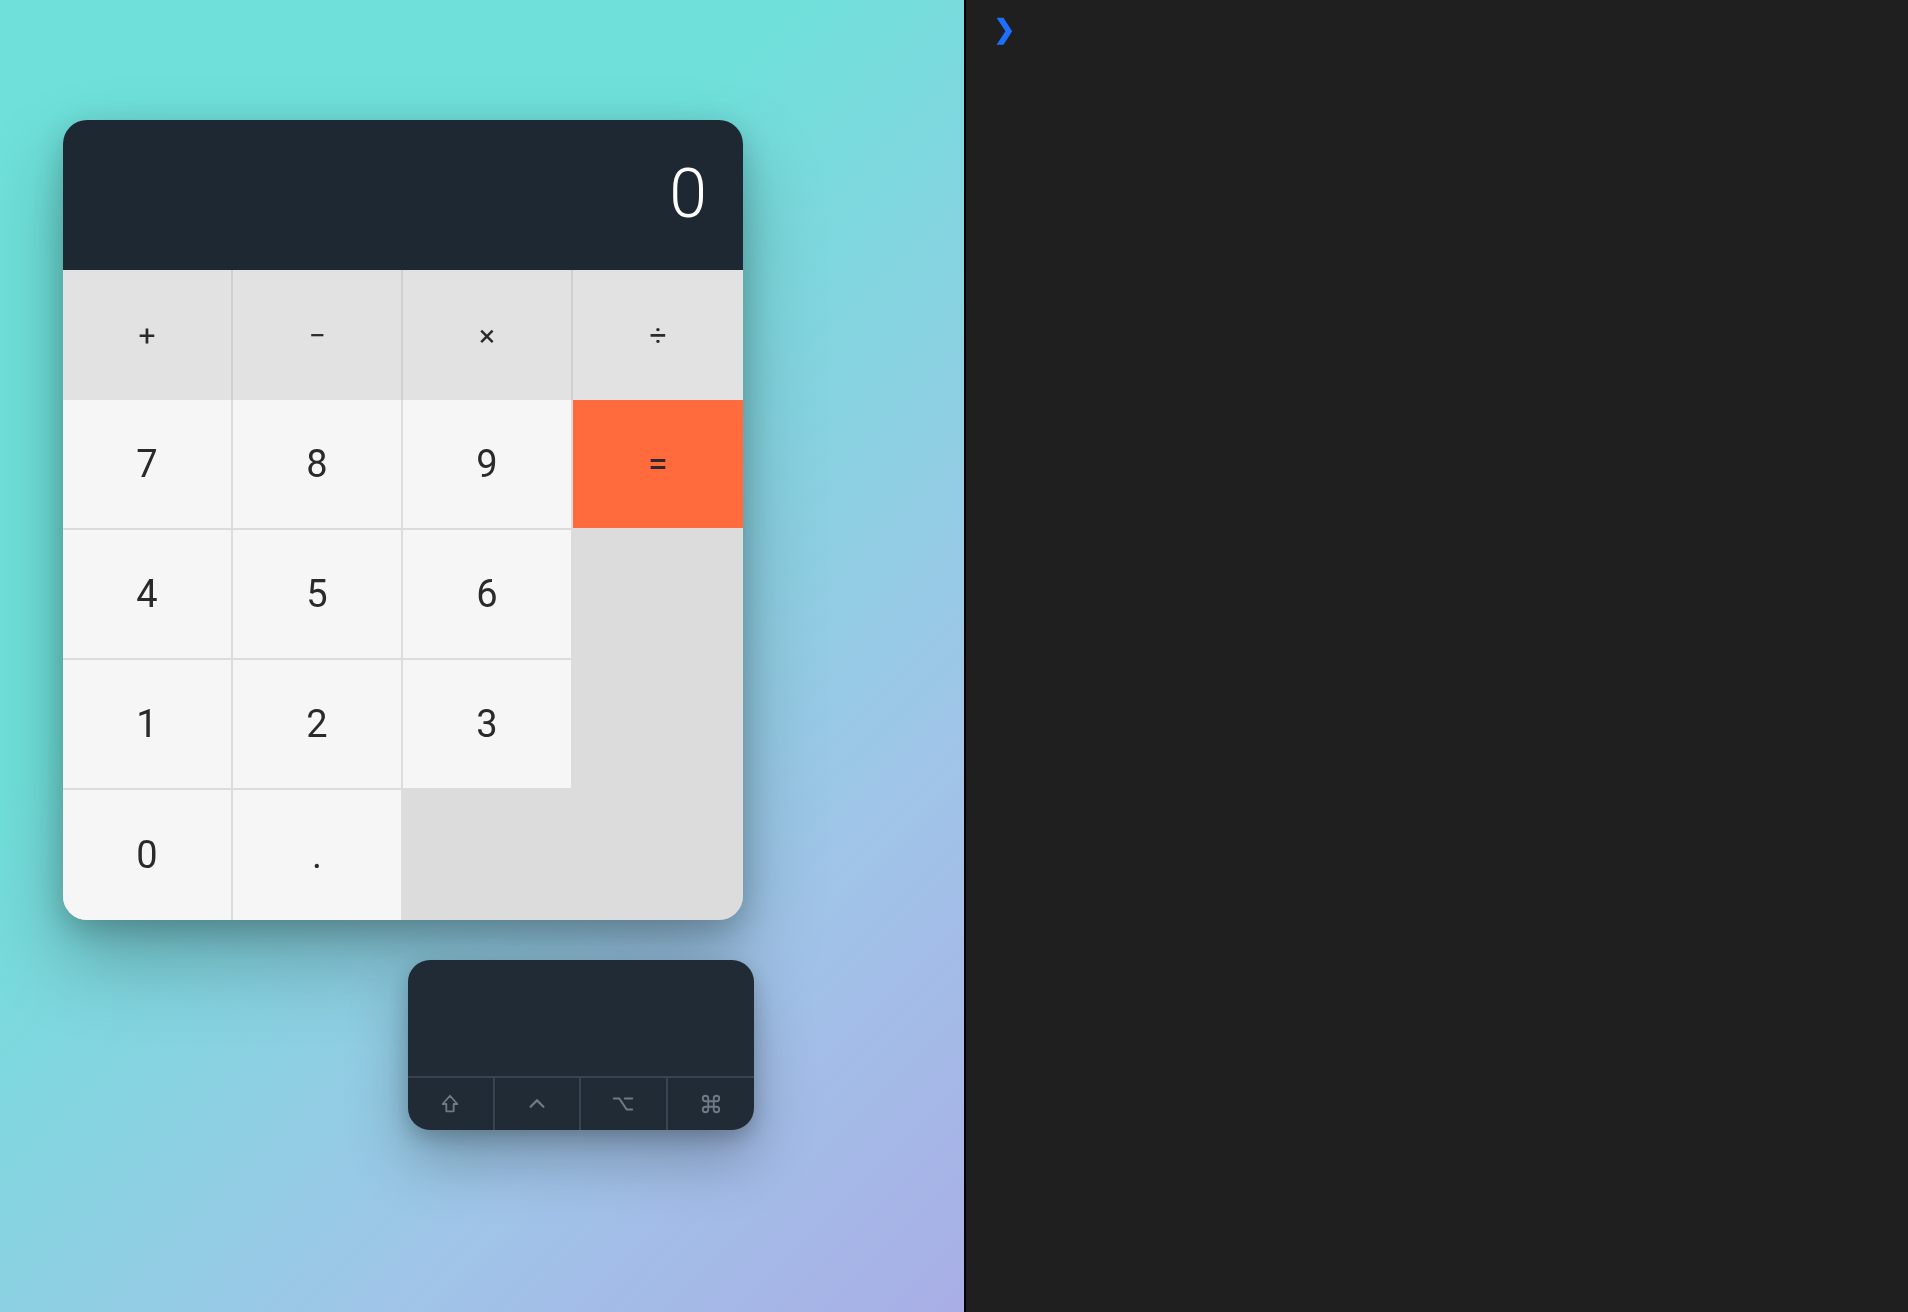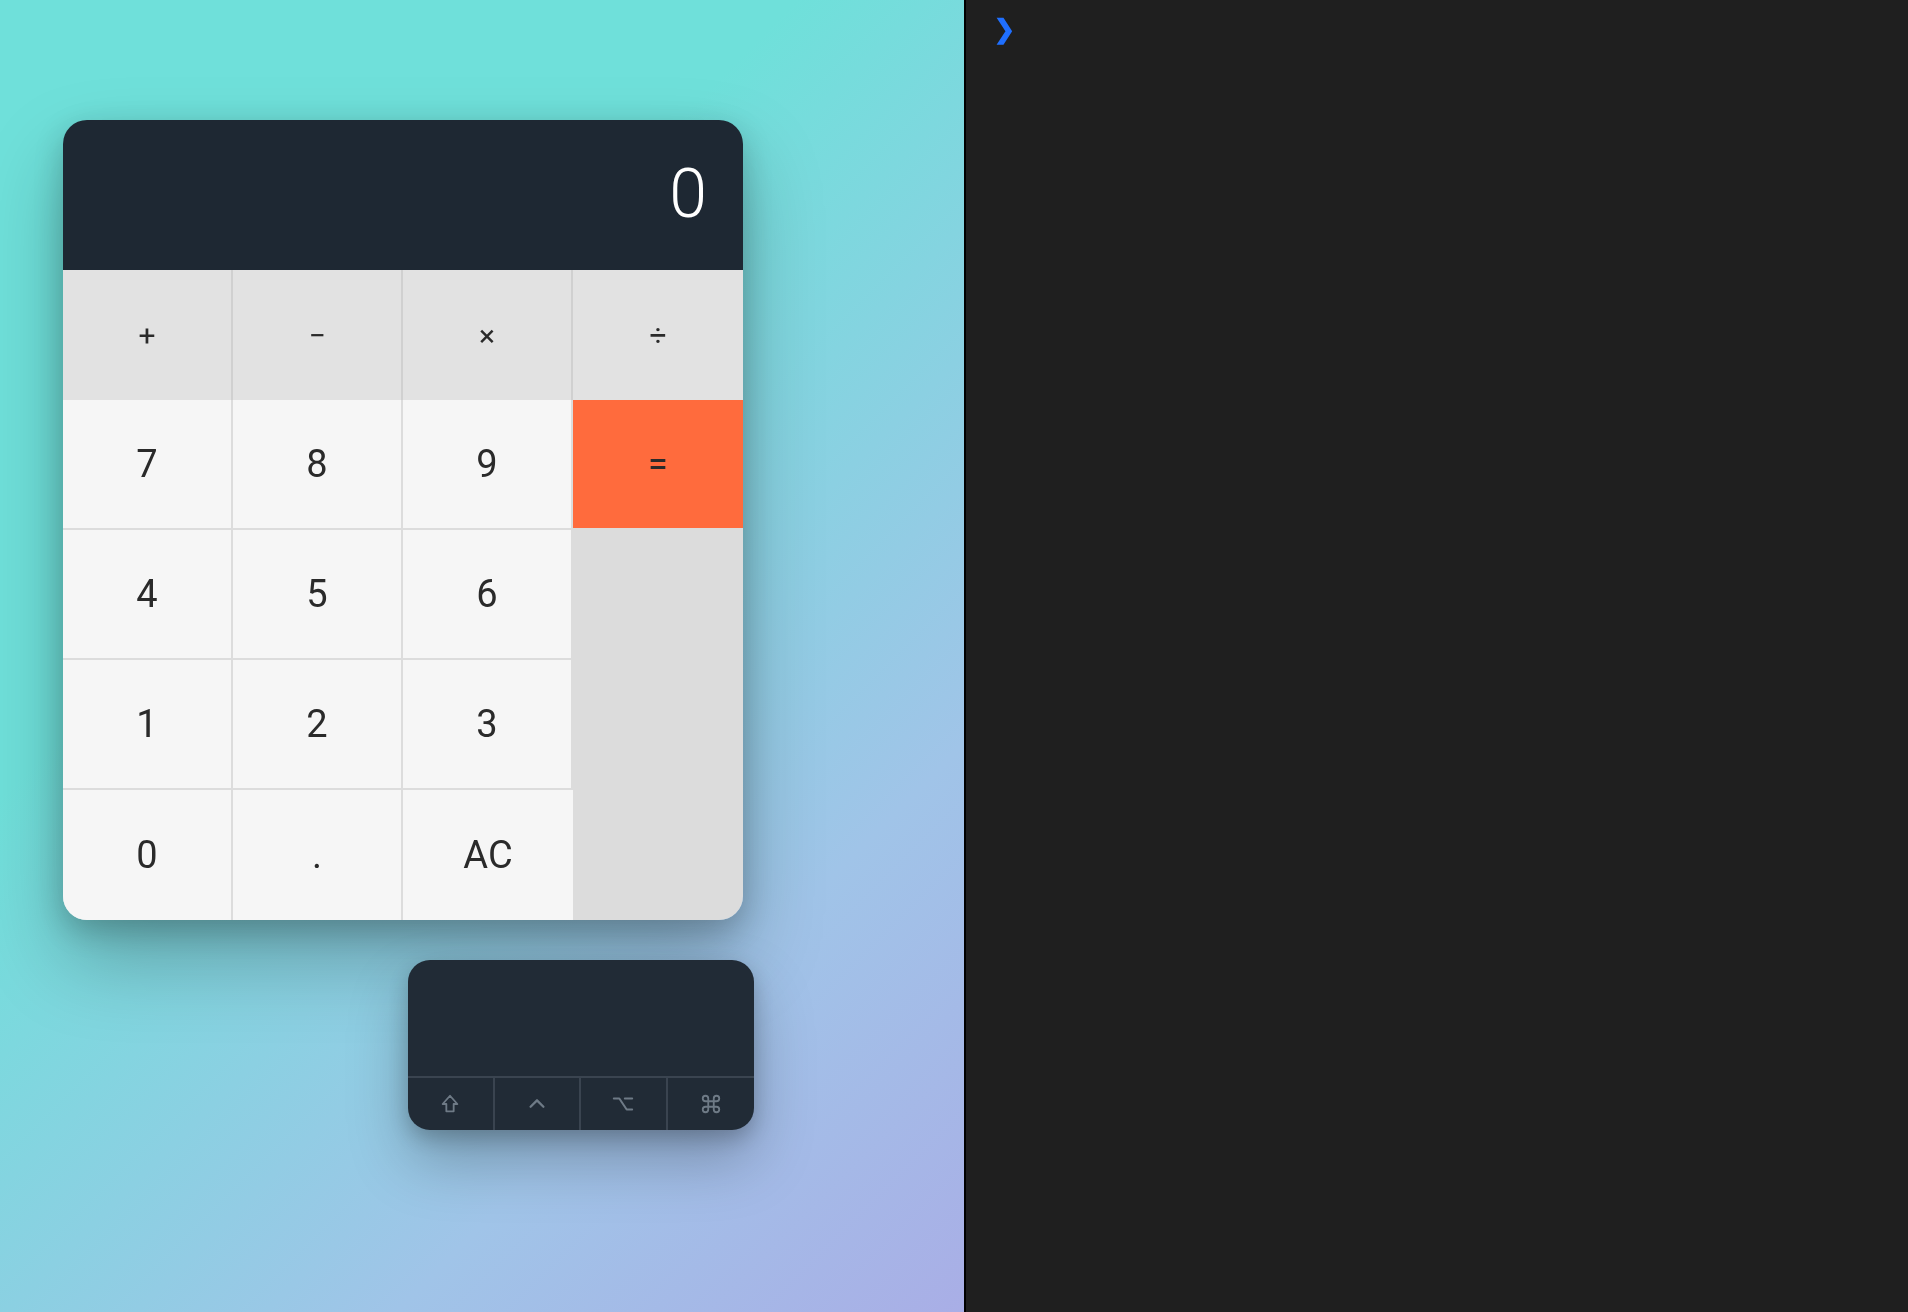--- a/index.html
+++ b/index.html
@@ -154,21 +154,20 @@
         <button class="key">4</button>
         <button class="key">5</button>
         <button class="key">6</button>
 
         <button class="key">1</button>
         <button class="key">2</button>
         <button class="key">3</button>
 
         <button class="key lastrow">0</button>
         <button class="key lastrow">.</button>
-        <button class="key lastrow col3-last">AC</button>
       </div>
     </div>
 
     <div class="modtab">
       <div class="modtab-top"></div>
       <div class="modtab-row">
         <button class="mkey">
           <span>
             <svg width="22" height="22" viewBox="0 0 24 24" fill="none" stroke="#6e7a86" stroke-width="2" stroke-linejoin="round" stroke-linecap="round">
               <path d="M12 3 L20 12 H16 V20 H8 V12 H4 Z"></path>

